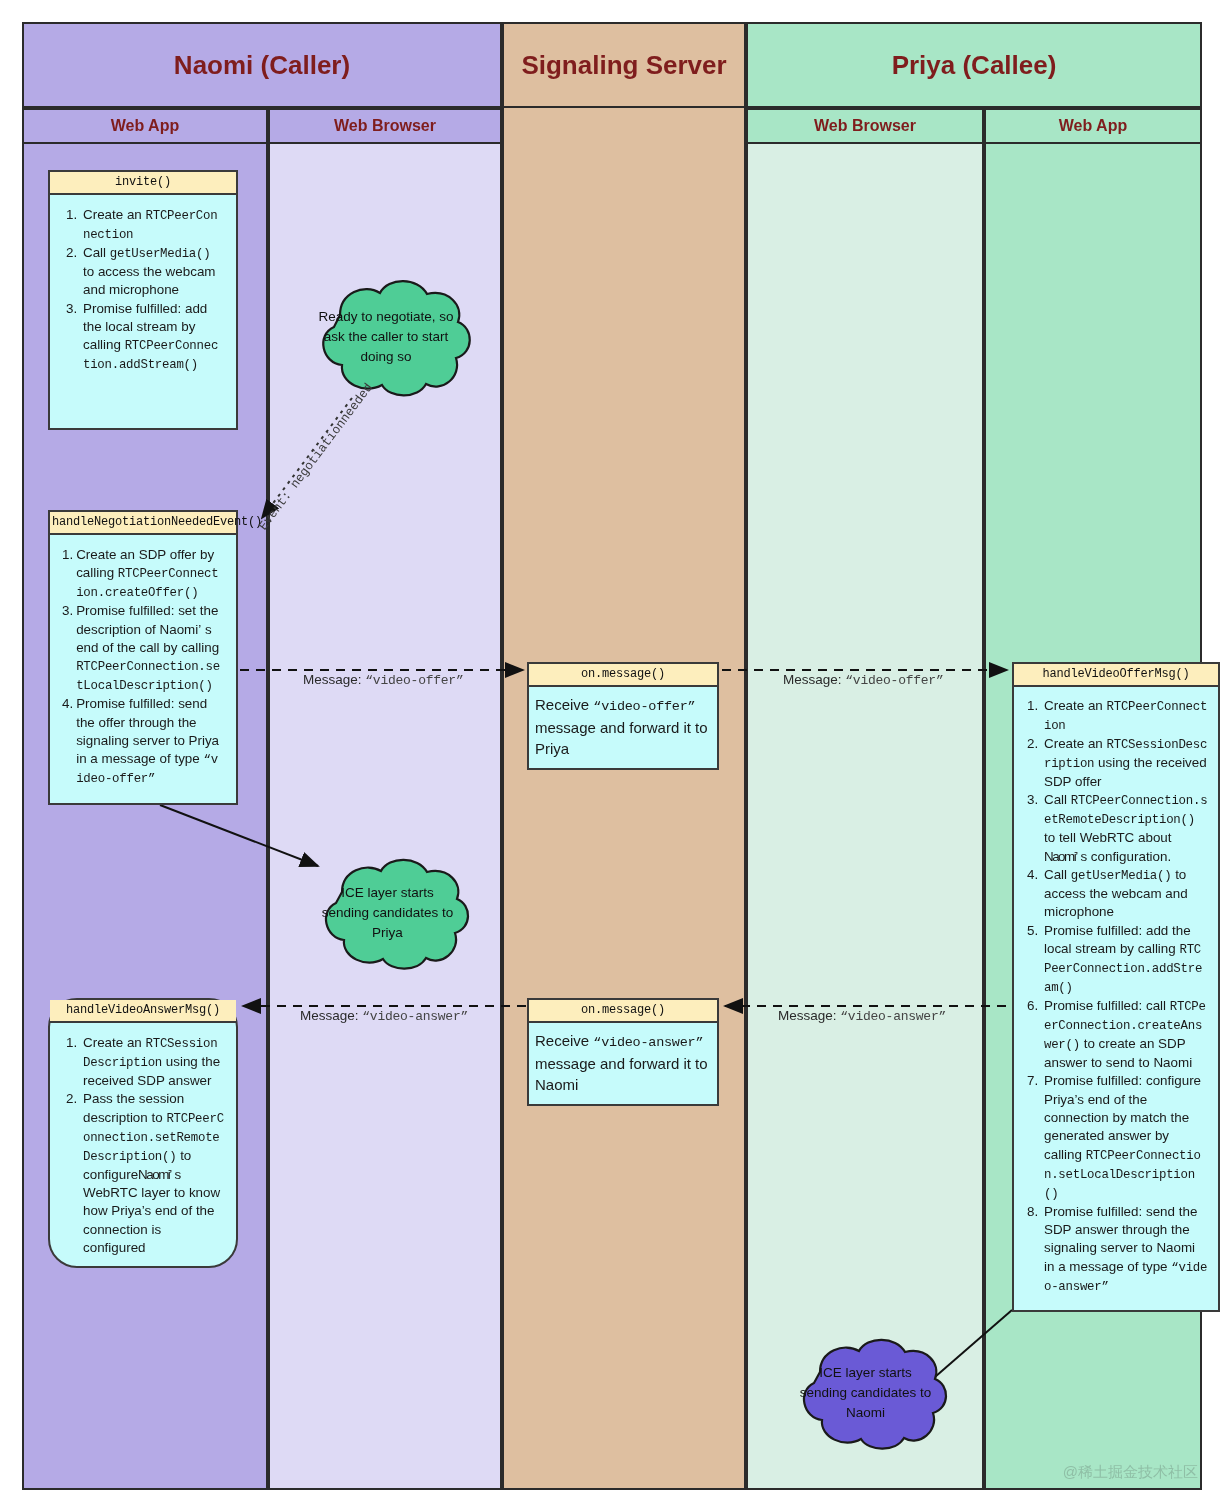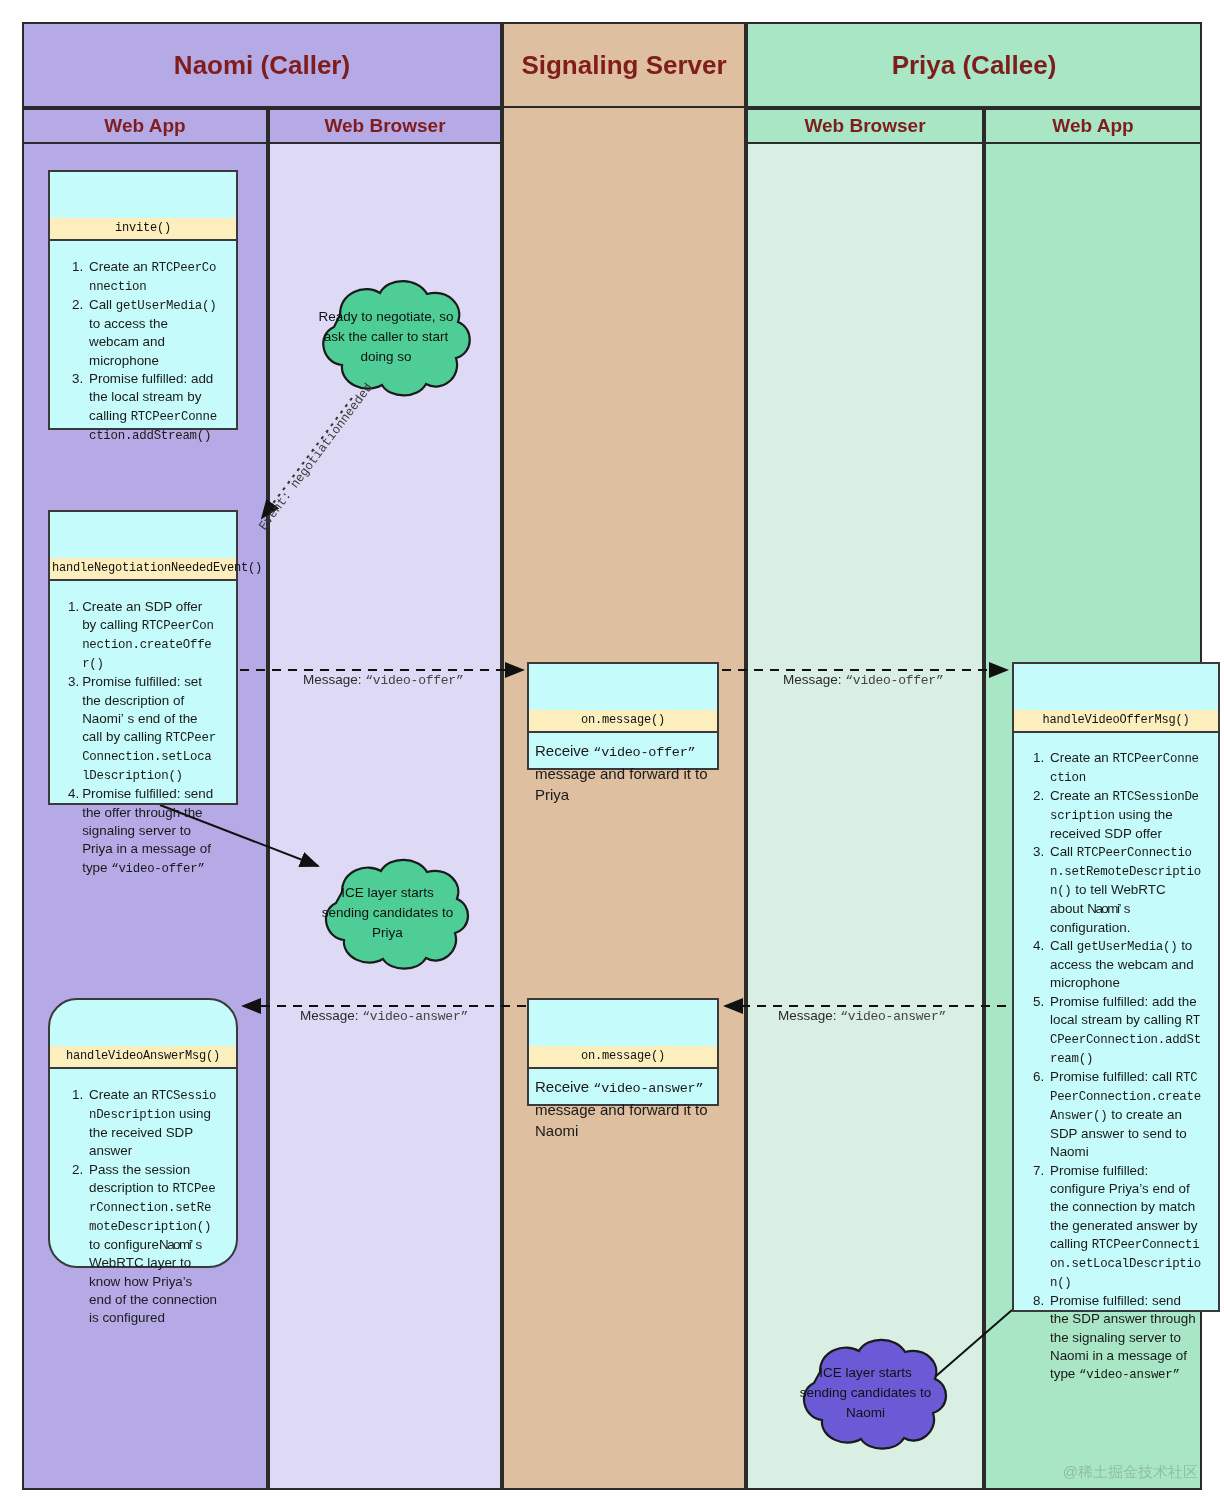--- a/index.html
+++ b/index.html
@@ -28,21 +28,21 @@
   
   .hdr {
     position: absolute;
     border: 2px solid #2b2b2b;
     display: flex; align-items: center; justify-content: center;
     font-weight: bold;
     text-align: center;
     color: #7f1d1d;
   }
   .hdr-main  { font-size: 26px; height: 86px; top: 22px; }
-  .hdr-sub   { font-size: 19px; height: 36px; top: 108px; }
+  .hdr-sub   { font-size: 16px; height: 36px; top: 108px; }
 
   .hdr-naomi { left: 22px;  width: 480px; background: #b5aae6; }
   .hdr-sig   { left: 502px; width: 244px; background: #debfa0; height: 86px; top: 22px; font-size: 26px; }
   .hdr-priya { left: 746px; width: 456px; background: #a8e6c6; }
 
   .sub-naomi-app { left: 22px;  width: 246px; background: #b5aae6; }
   .sub-naomi-brw { left: 268px; width: 234px; background: #b5aae6; }
   .sub-priya-brw { left: 746px; width: 238px; background: #a8e6c6; }
   .sub-priya-app { left: 984px; width: 218px; background: #a8e6c6; }
 
@@ -55,30 +55,29 @@
   }
   .fnbox-title {
     background: #fdeebd;
     border-bottom: 2px solid #3a3a3a;
     font-family: "Liberation Mono", monospace;
     font-size: 12px;
     text-align: center;
     padding: 3px 2px 4px 2px;
     color: #111;
     letter-spacing: -0.2px;
-    margin-top: 46px;
   }
   .fnbox-body {
     padding: 7px 8px 7px 6px;
     font-size: 13.4px;
     line-height: 1.37;
     color: #1a1a1a;
   }
   .fnbox-body ol {
-    margin: 10px; padding-left: 21px;
+    margin: 4px; padding-left: 21px;
     list-style-position: outside;
   }
   .fnbox-body ol li { margin-bottom: 0px; padding-left: 2px; }
   .fnbox-body p { font-size: 15px; line-height: 1.4; }
   code, .mono {
     font-family: "Liberation Mono", monospace;
     font-size: 12.4px;
     letter-spacing: -0.25px;
     word-break: break-all;
     color: #1a1a1a;

